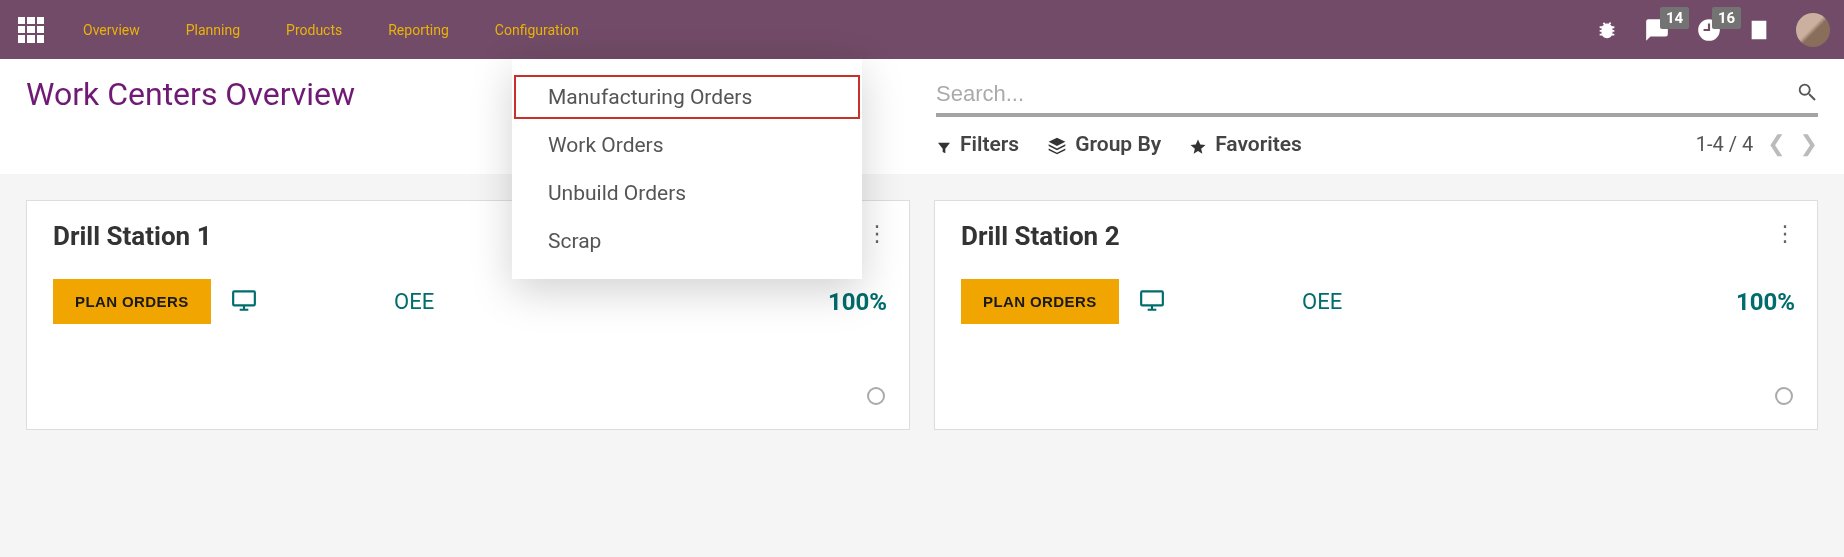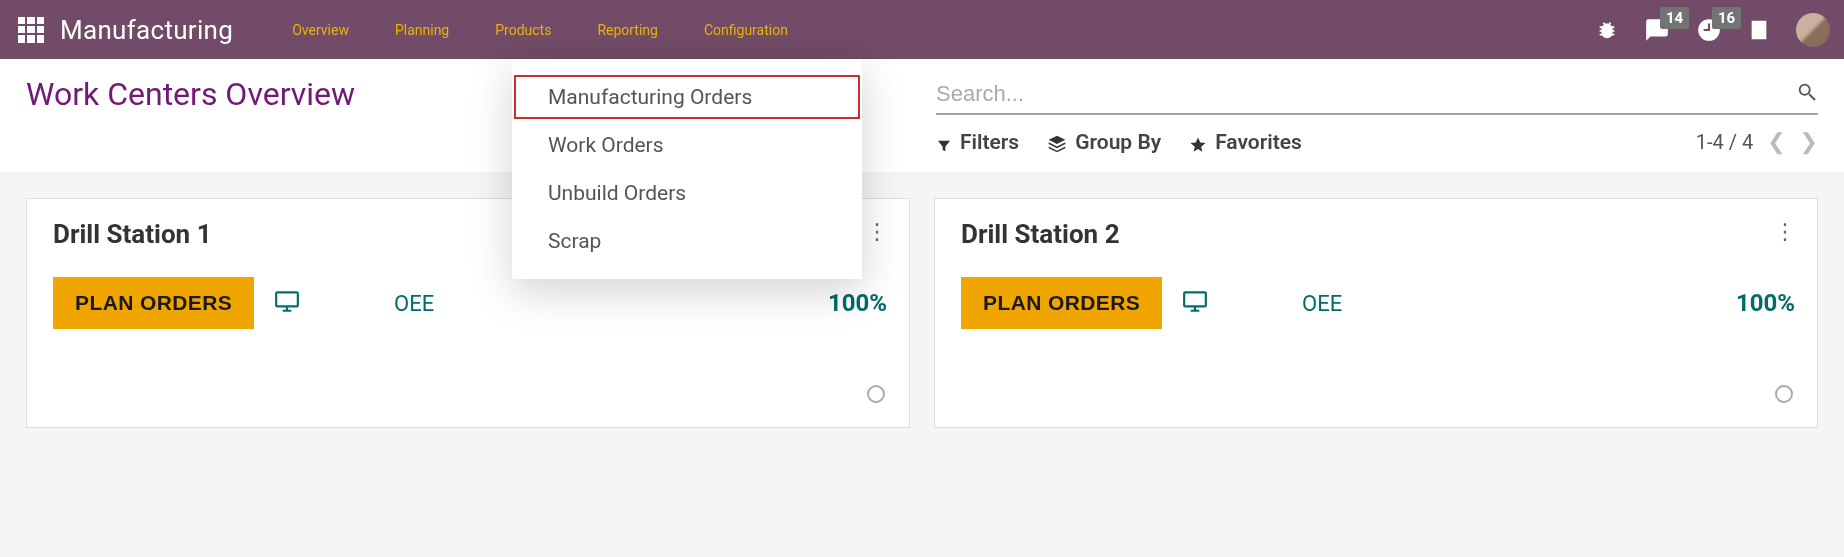--- a/index.html
+++ b/index.html
@@ -132,21 +132,21 @@
 }
 .right-col {
   flex: 1;
   display: flex;
   flex-direction: column;
   gap: 14px;
 }
 .search-row {
   display: flex;
   align-items: flex-end;
-  border-bottom: 2px solid #a3a3a3;
+  border-bottom: 4px solid #a3a3a3;
   padding: 6px 0;
 }
 .search-input {
   flex: 1;
   border: none;
   outline: none;
   font-size: 22px;
   color: #444;
   background: transparent;
 }
@@ -192,21 +192,21 @@
   color: #333;
   margin-bottom: 28px;
 }
 .card-kebab {
   position:absolute;top:20px;right:20px;cursor:pointer;font-size:22px;color:#666;letter-spacing:1px;
 }
 .card-row {
   display:flex;align-items:center;gap:20px;
 }
 .plan-btn {
-  background:#f0a500;color:#1a1a1a;font-weight:800;font-size:21px;
+  background:#f0a500;color:#1a1a1a;font-weight:800;font-size:15px;
   border:none;padding:14px 22px;cursor:pointer;letter-spacing:.4px;
 }
 .monitor-icon {
   color:#006c6c;
 }
 .oee-label {
   margin-left:auto;color:#006c6c;font-size:22px;
   position: absolute;
   left: 50%;
   transform: translateX(-74px);
@@ -229,21 +229,20 @@
     <span></span>
       <span></span>
       <span></span>
       <span></span>
       <span></span>
       <span></span>
       <span></span>
       <span></span>
       <span></span>
   </div>
-  <div class="brand">Manufacturing</div>
   <div class="nav">
     <div class="nav-item">Overview</div>
     <div class="nav-item">Planning</div>
     <div class="nav-item">Products</div>
     <div class="nav-item">Reporting</div>
     <div class="nav-item">Configuration</div>
   </div>
   <div class="icons-section">
     <div class="icon-btn">
       <svg width="22" height="22" viewBox="0 0 24 24" class="svgicon">

